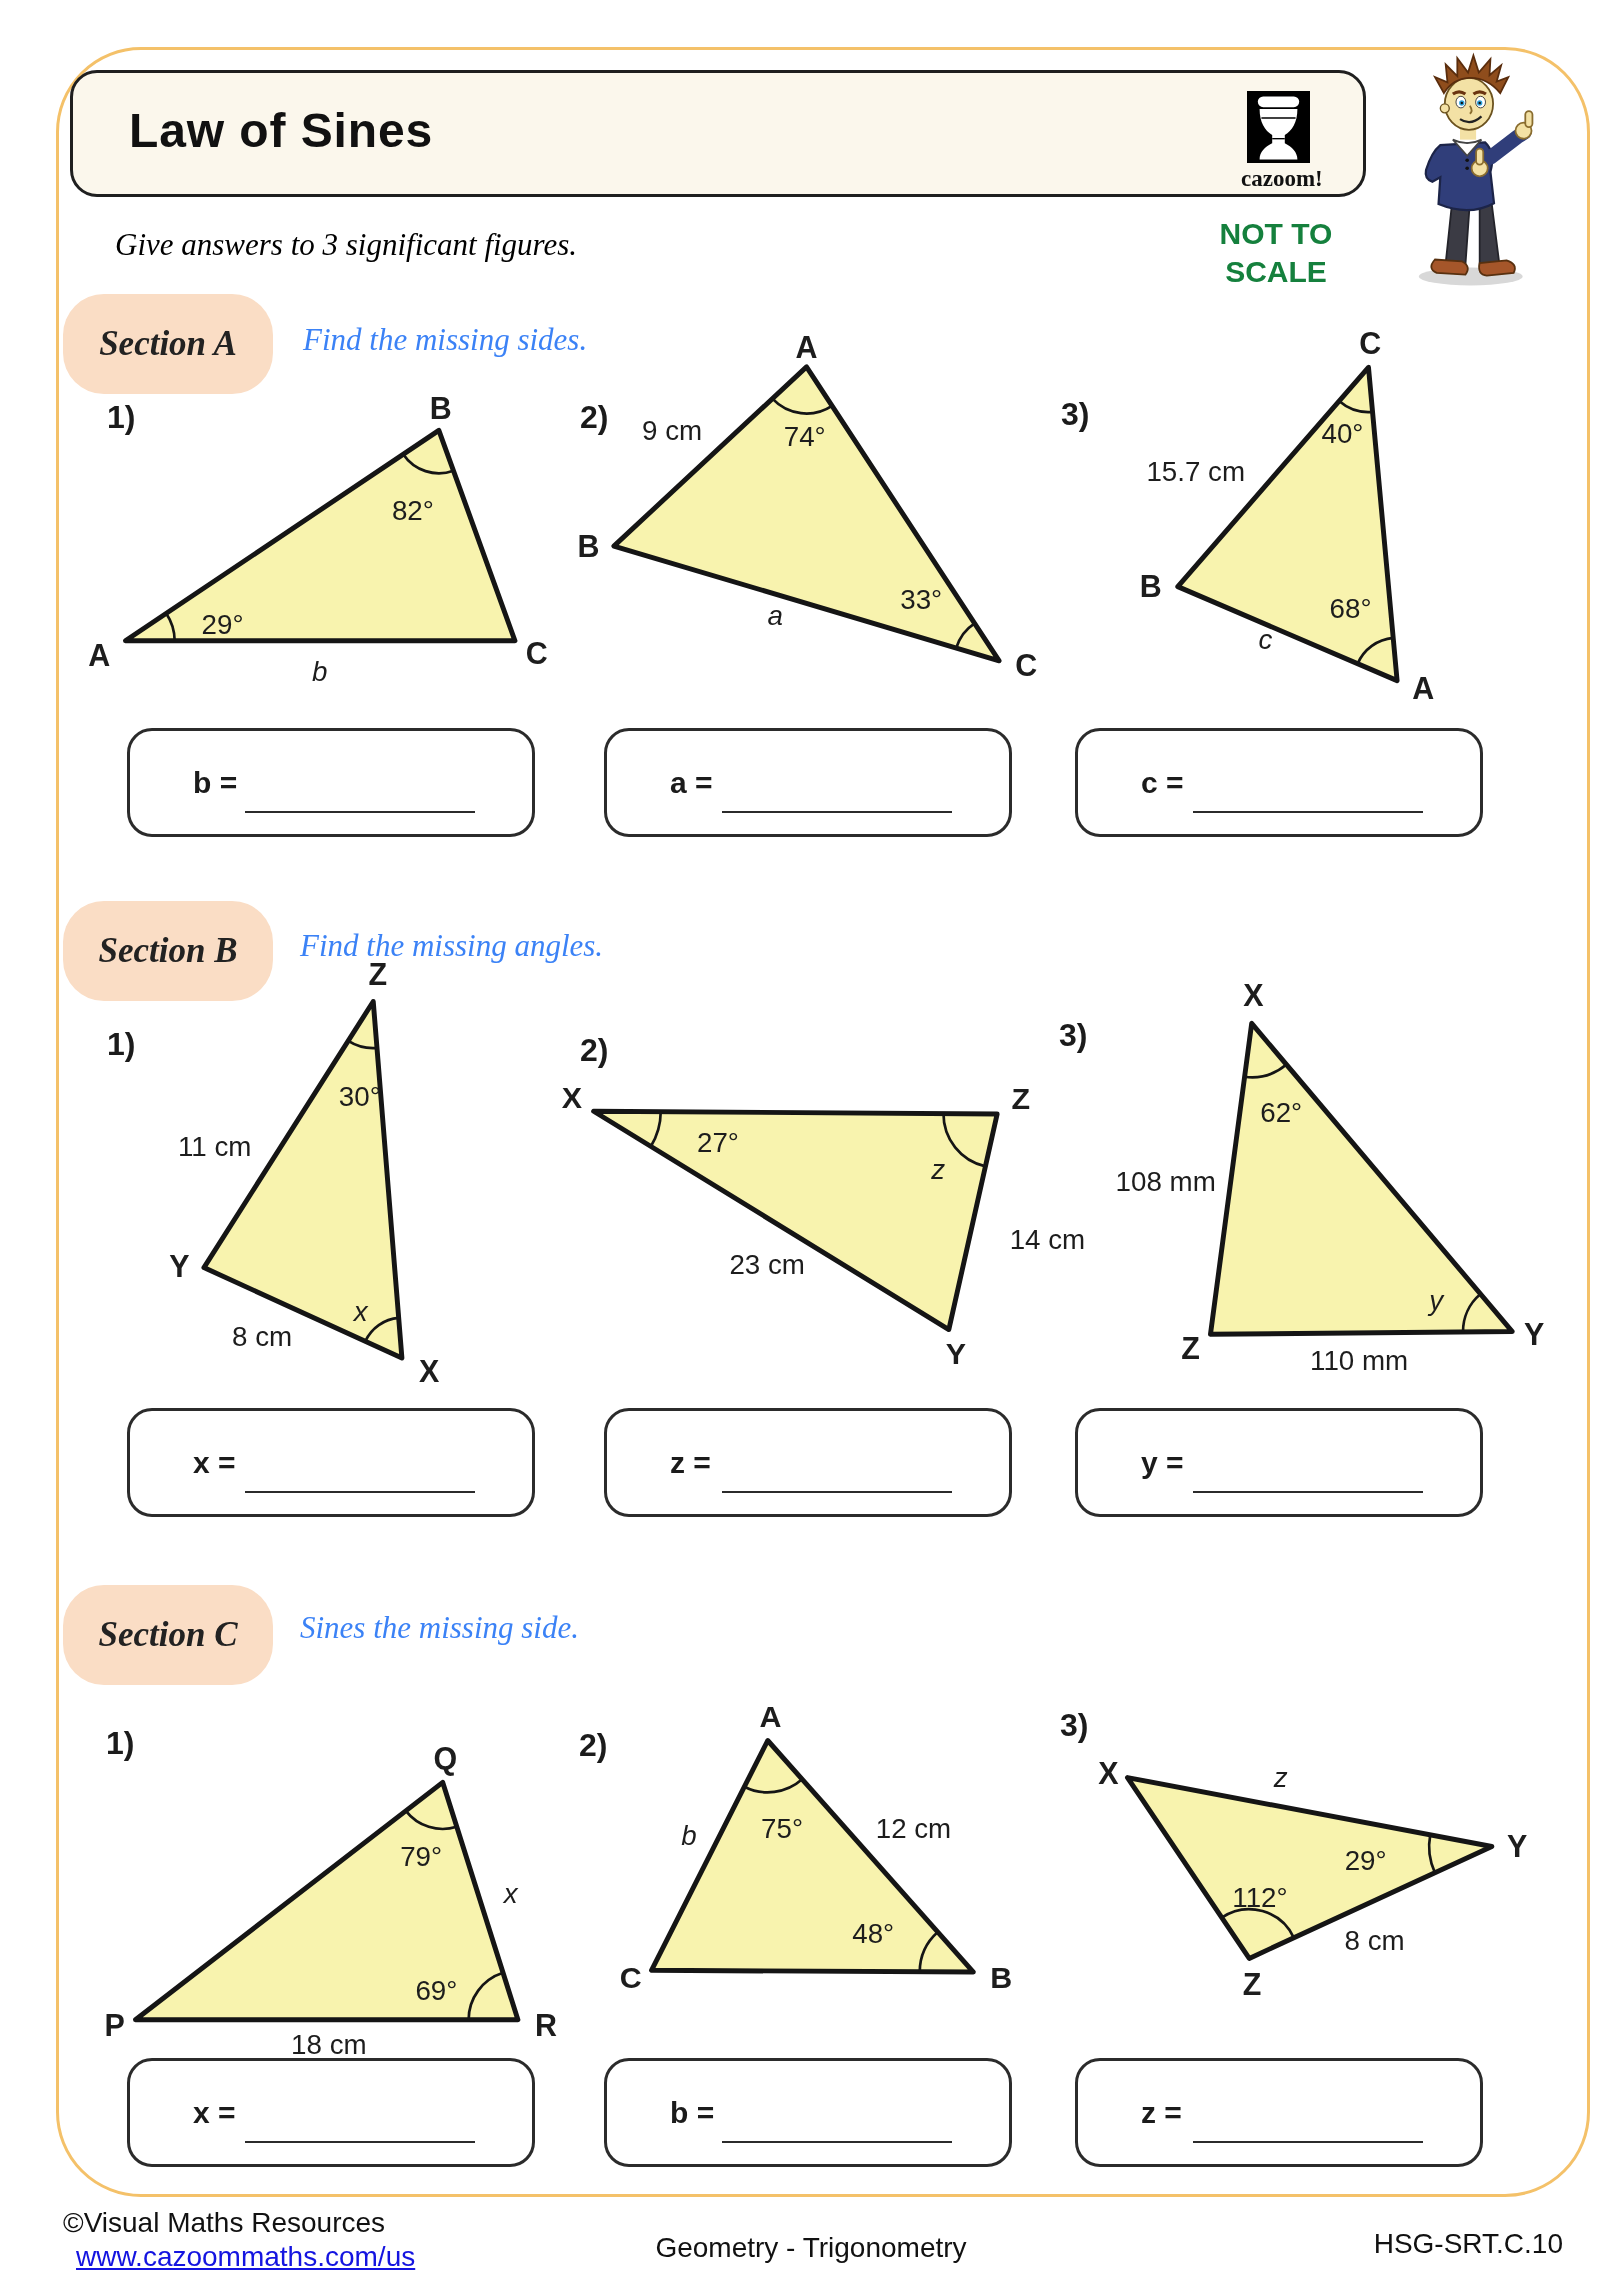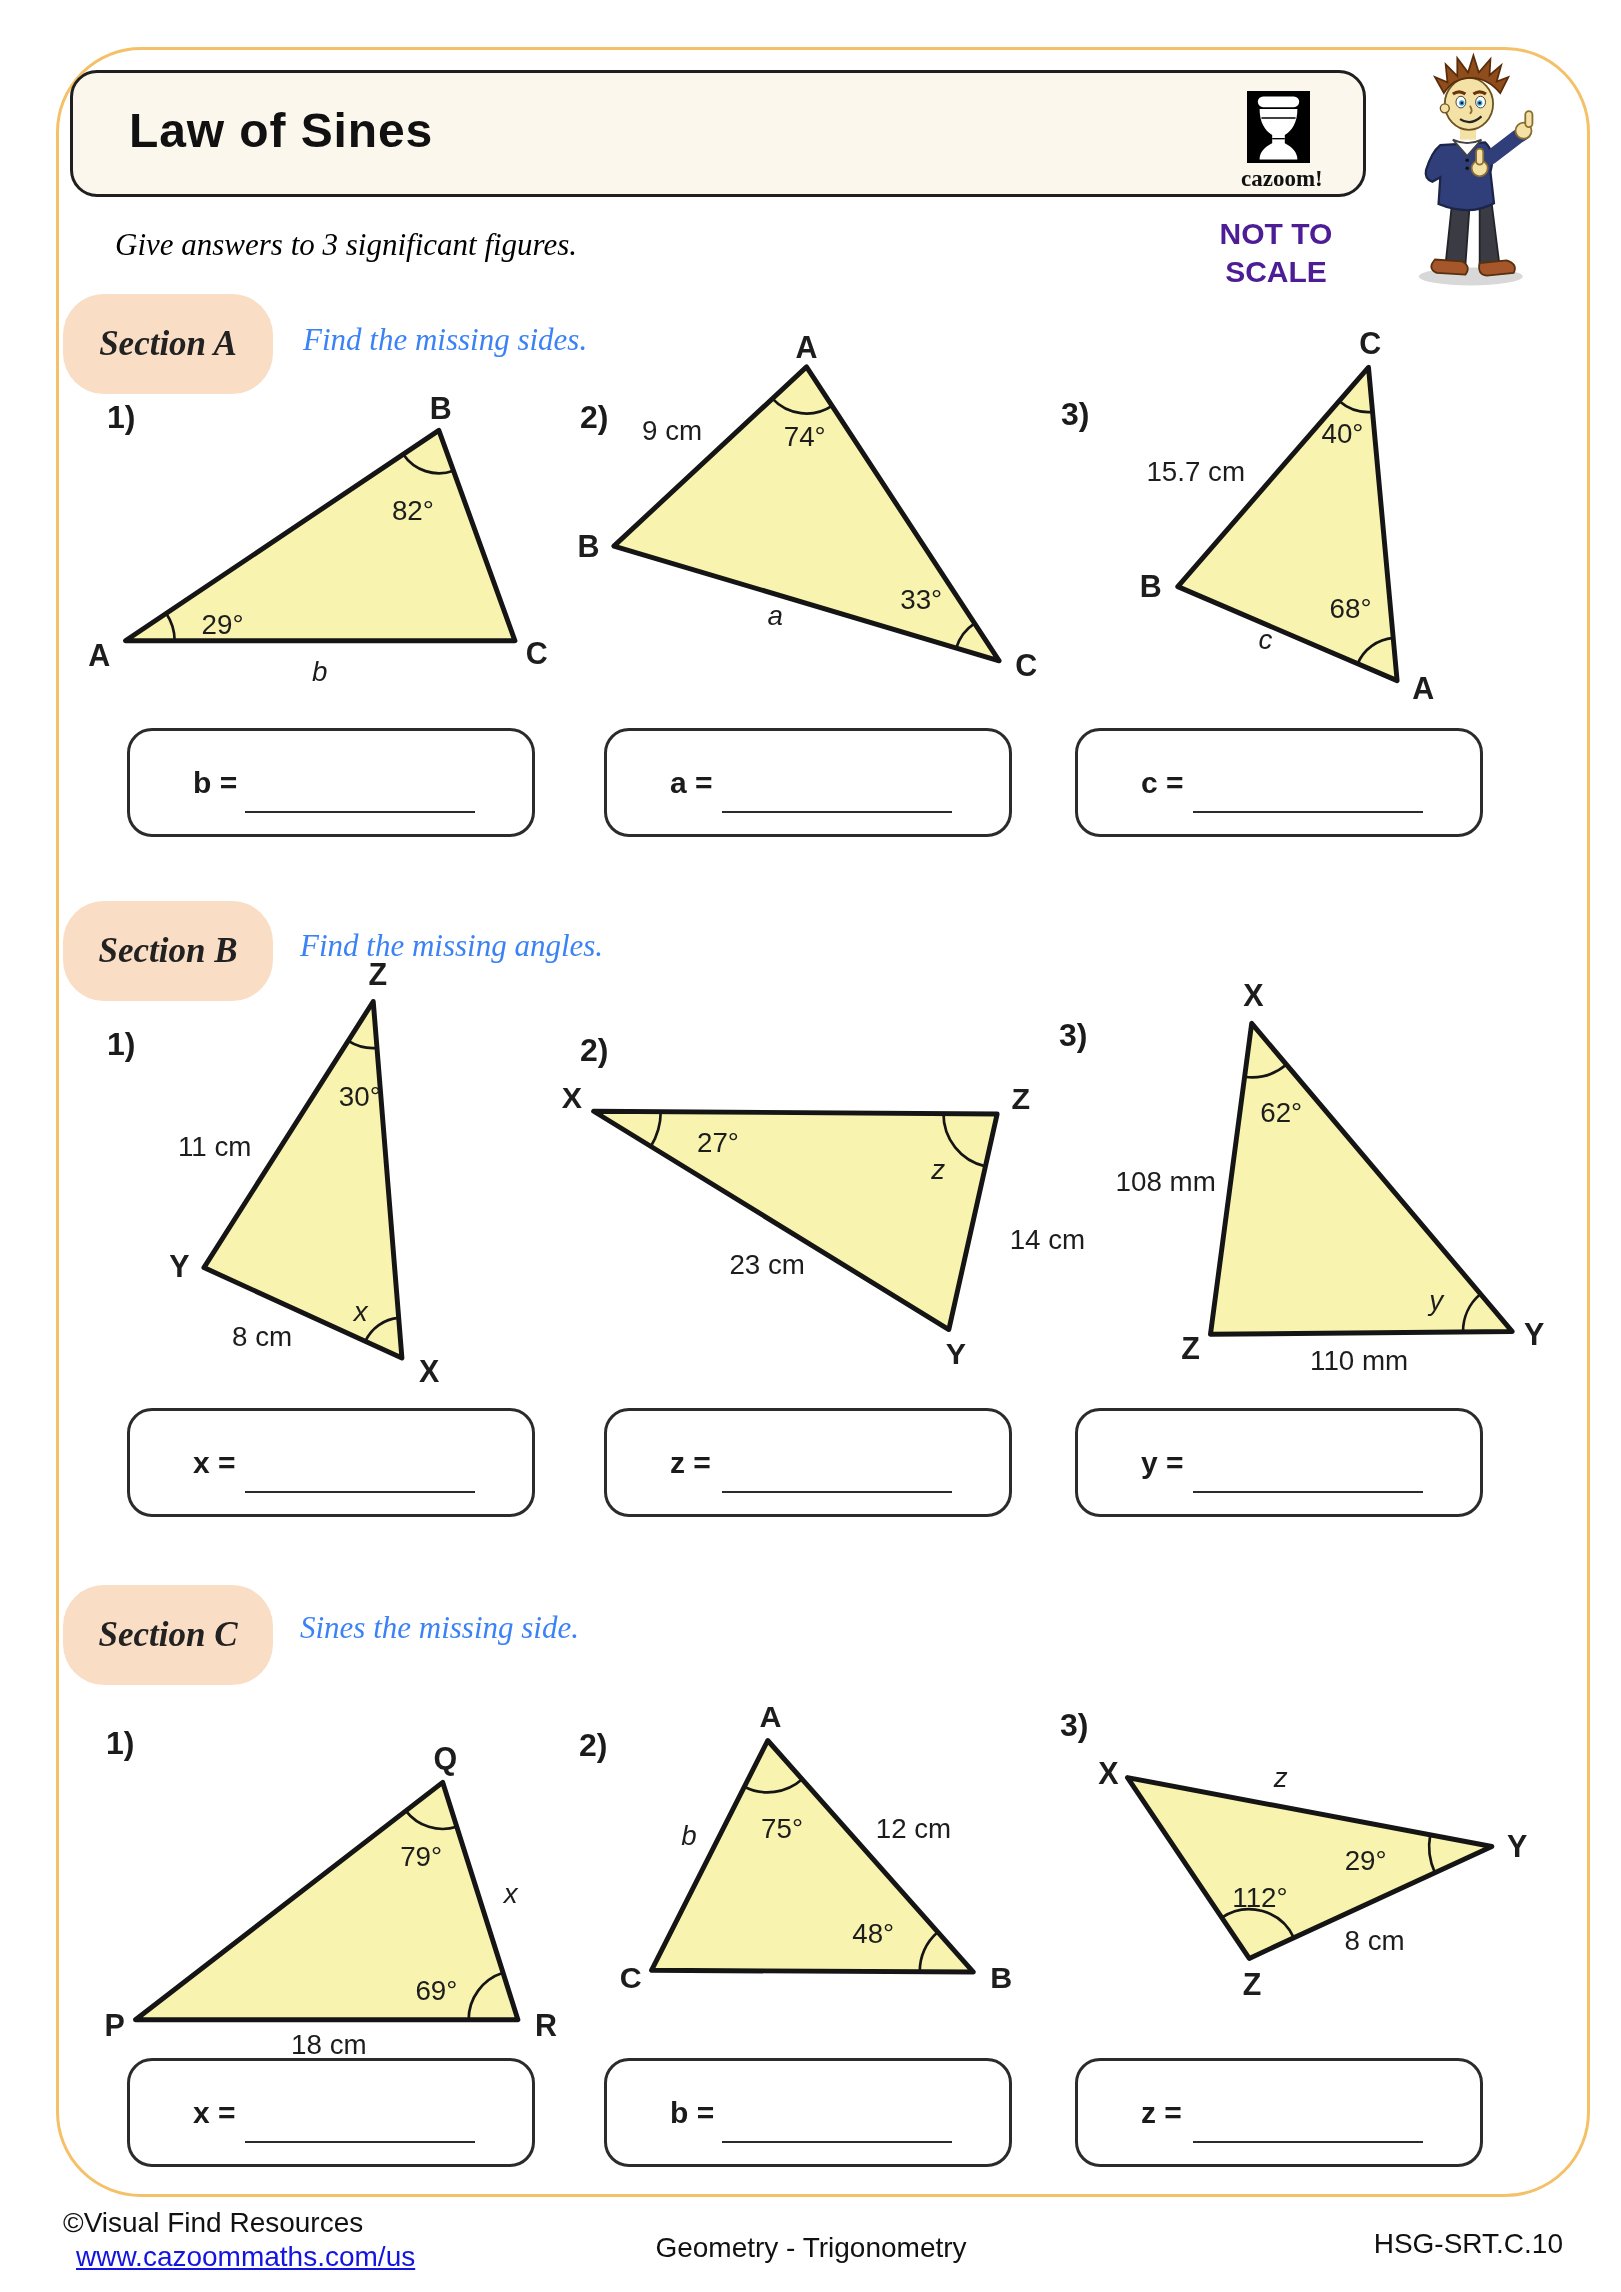--- a/index.html
+++ b/index.html
@@ -20,21 +20,21 @@
   }
   .title-text{
     position:absolute;left:56px;top:30px;font-size:48px;font-weight:700;color:#111;
     letter-spacing:0.9px;
   }
   .logo-wrap{position:absolute;right:47px;top:18px;width:75px;text-align:center;}
   .logo-square{width:63px;height:72px;background:#000;margin:0 auto;}
   .logo-brand{font-family:Liberation Serif, serif;font-weight:700;font-size:23px;color:#111;margin-top:3px;}
   .scale-note{
     position:absolute;left:1191px;top:215px;width:170px;text-align:center;
-    font-size:30px;font-weight:700;line-height:38px;color:#4c1d95;
+    font-size:30px;font-weight:700;line-height:38px;color:#15803d;
   }
   .page-instr{
     position:absolute;left:115px;top:227px;font-family:"Liberation Serif",serif;
     font-style:italic;font-size:31px;color:#000000;
   }
   
   .pill{
     position:absolute;left:63px;width:210px;height:100px;background:#FADDC5;
     border-radius:41px;display:flex;align-items:center;justify-content:center;
     font-family:"Liberation Serif",serif;font-style:italic;font-weight:700;
@@ -324,17 +324,17 @@
 </div>
 <div class="ansbox" style="left:604px;top:2058px;">
   <span class="anslabel">b =</span>
   <div class="ansline"></div>
 </div>
 <div class="ansbox" style="left:1075px;top:2058px;">
   <span class="anslabel">z =</span>
   <div class="ansline"></div>
 </div>
 
-<div class="foot" style="left:63px;top:2207px;">©Visual Find Resources</div>
+<div class="foot" style="left:63px;top:2207px;">©Visual Maths Resources</div>
 <div class="foot foot-link" style="left:63px;top:2241px;margin-left:13px;">www.cazoommaths.com/us</div>
 <div class="foot" style="left:587px;top:2232px;width:448px;text-align:center;">Geometry - Trigonometry</div>
 <div class="foot" style="right:59px;top:2228px;">HSG-SRT.C.10</div>
 
 
 </body></html>

